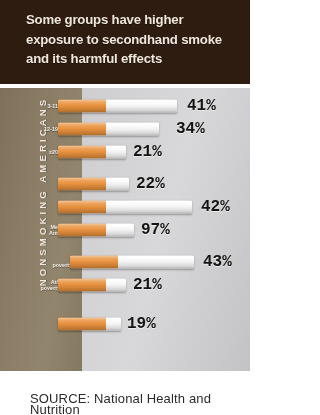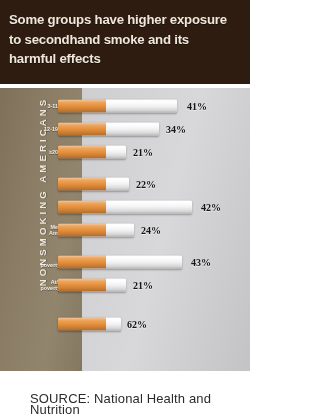--- a/index.html
+++ b/index.html
@@ -9,21 +9,21 @@
     font-family:"Liberation Sans",sans-serif;
     -webkit-font-smoothing:antialiased;
   }
   .infographic{position:relative;width:250px;height:415px;overflow:hidden;}
 
   
   .header{
     position:absolute;left:0;top:0;width:250px;height:84px;
     background:#2e1c10;
     box-sizing:border-box;
-    padding:10px 12px 0 9px;
+    padding:10px 12px 0 26px;
   }
   .header-title{
     color:#efe7dc;
     font-family:"Liberation Sans",sans-serif;
     font-size:13.2px;
     font-weight:bold;
     line-height:19.5px;
     letter-spacing:-0.2px;
     margin:0;
     text-shadow:0 1px 0 rgba(0,0,0,0.45);
@@ -128,22 +128,22 @@
       rgba(235,235,235,0.35) 52%,
       rgba(150,150,150,0.30) 82%,
       rgba(110,110,110,0.45) 100%);
   }
 
   .row-value{
     position:absolute;
     top:50%;
     transform:translateY(-50%);
     color:#161412;
-    font-family:Liberation Serif, serif;
-    font-size:10px;
+    font-family:Liberation Mono, monospace;
+    font-size:16px;
     font-weight:bold;
     white-space:nowrap;
     text-shadow:0 1px 0 rgba(255,255,255,0.55);
   }
 
   
   .footer{
     position:absolute;left:0;top:371px;width:250px;height:44px;
     background:#ffffff;
     box-sizing:border-box;
@@ -180,21 +180,21 @@
             <div class="cig-paper"></div>
           </div>
           <div class="row-value" style="left: 187px;">41%</div>
         </div>
         <div class="row" style="top: 32px;">
           <div class="row-label" style="white-space: pre-line;">12-19 years</div>
           <div class="cig" style="width: 101px;">
             <div class="cig-filter"></div>
             <div class="cig-paper"></div>
           </div>
-          <div class="row-value" style="left: 166px;">34%</div>
+          <div class="row-value" style="left: 176px;">34%</div>
         </div>
         <div class="row" style="top: 55px;">
           <div class="row-label" style="white-space: pre-line;">≥20 years</div>
           <div class="cig" style="width: 68px;">
             <div class="cig-filter"></div>
             <div class="cig-paper"></div>
           </div>
           <div class="row-value" style="left: 133px;">21%</div>
         </div>
         <div class="row" style="top: 87px; padding-left: 24px;">
@@ -213,23 +213,23 @@
           </div>
           <div class="row-value" style="left: 201px;">42%</div>
         </div>
         <div class="row" style="top: 133px;">
           <div class="row-label" style="white-space: pre-line;">Mexican-
 American</div>
           <div class="cig" style="width: 76px;">
             <div class="cig-filter"></div>
             <div class="cig-paper"></div>
           </div>
-          <div class="row-value" style="left: 141px;">24%</div>
-        </div>
-        <div class="row" style="top: 165px;">
+          <div class="row-value" style="left: 141px;">97%</div>
+        </div>
+        <div class="row" style="top: 165px; margin-left: 12px;">
           <div class="row-label" style="white-space: pre-line;">Below
 poverty level</div>
           <div class="cig" style="width: 124px;">
             <div class="cig-filter"></div>
             <div class="cig-paper"></div>
           </div>
           <div class="row-value" style="left: 191px;">43%</div>
         </div>
         <div class="row" style="top: 188px;">
           <div class="row-label" style="white-space: pre-line;">At/above
@@ -239,21 +239,21 @@
             <div class="cig-paper"></div>
           </div>
           <div class="row-value" style="left: 133px;">21%</div>
         </div>
         <div class="row" style="top: 227px;">
           <div class="row-label" style="white-space: pre-line;">Own</div>
           <div class="cig" style="width: 63px;">
             <div class="cig-filter"></div>
             <div class="cig-paper"></div>
           </div>
-          <div class="row-value" style="left: 127px;">62%</div>
+          <div class="row-value" style="left: 127px;">19%</div>
         </div>
       </div>
   </div>
 
   <div class="footer">
     <p class="footer-text">SOURCE: National Health and Nutrition
 Examination Survey Data 1999-2012.</p>
   </div>
 
 </div>

